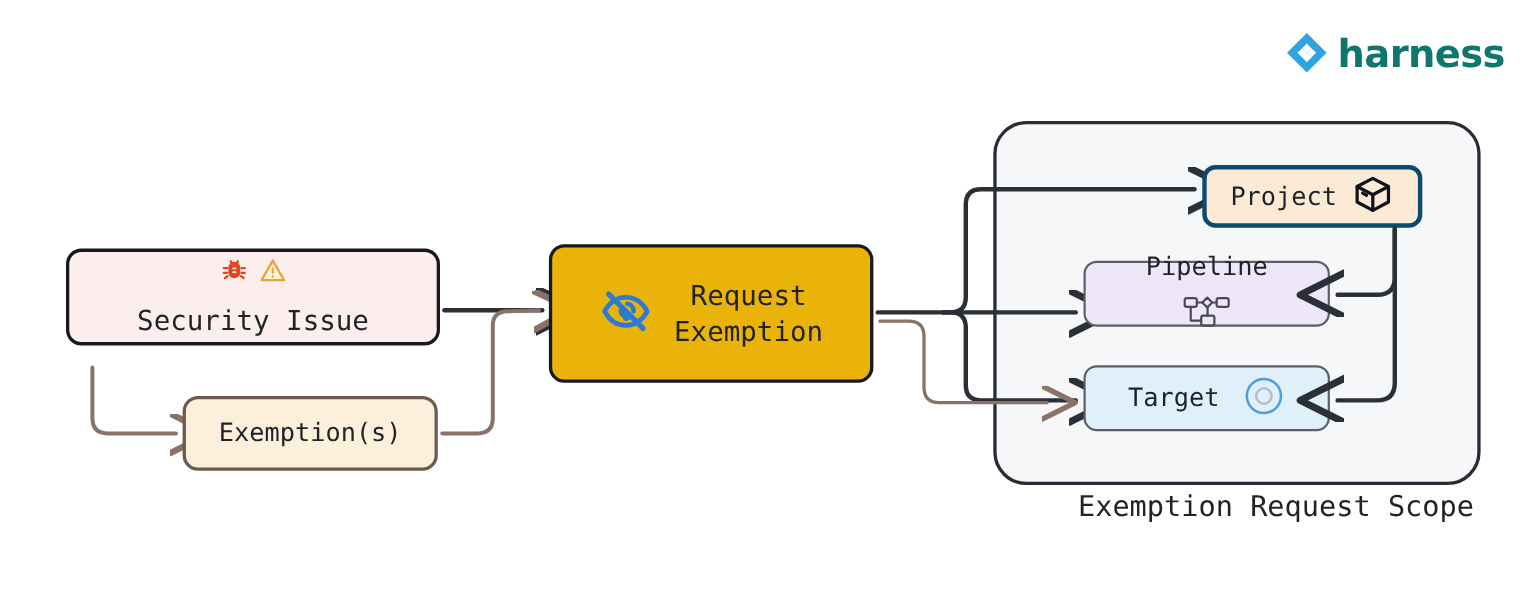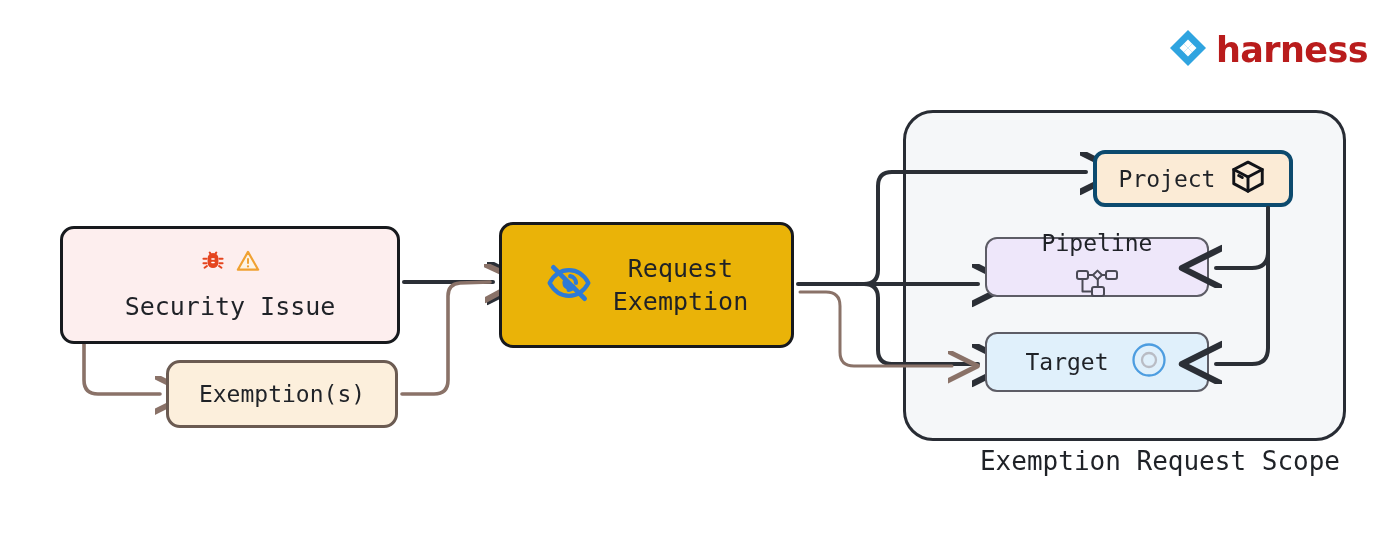--- a/index.html
+++ b/index.html
@@ -24,21 +24,21 @@
     top: 28px;
     left: 1168px;
     display: flex;
     align-items: center;
     gap: 8px;
   }
   .brand-text {
     font-family: "DejaVu Sans", "Liberation Sans", sans-serif;
     font-size: 35px;
     font-weight: 700;
-    color: #b91c1c;
+    color: #0f766e;
     letter-spacing: -0.6px;
     line-height: 1;
   }
 
   
   .node {
     position: absolute;
     box-sizing: border-box;
     display: flex;
     flex-direction: column;
@@ -49,21 +49,21 @@
   }
   .node-label {
     font-family: "DejaVu Sans Mono", "Liberation Mono", monospace;
     color: #1f2227;
     white-space: pre;
     text-align: center;
   }
 
   #node-security-issue {
     left: 60px; top: 226px;
-    width: 340px; height: 118px;
+    width: 340px; height: 88px;
     background: #fdeeee;
     border: 3.5px solid #17191d;
     gap: 16px;
   }
   #node-security-issue .node-label { font-size: 25px; line-height: 1.1; }
   .icon-row { display: flex; align-items: center; gap: 9px; height: 28px; }
 
   #node-occurrences {
     left: 166px; top: 360px;
     width: 232px; height: 68px;

